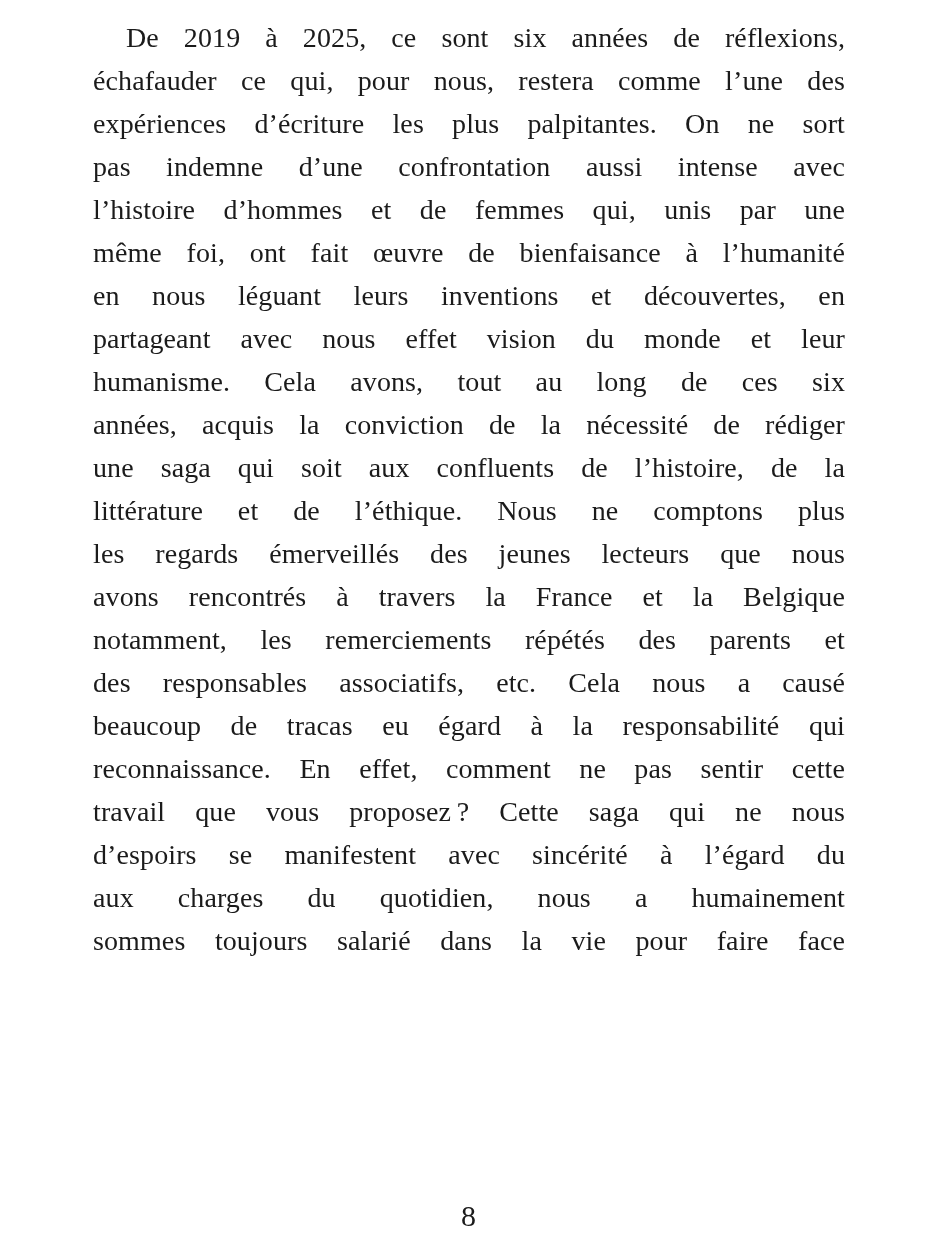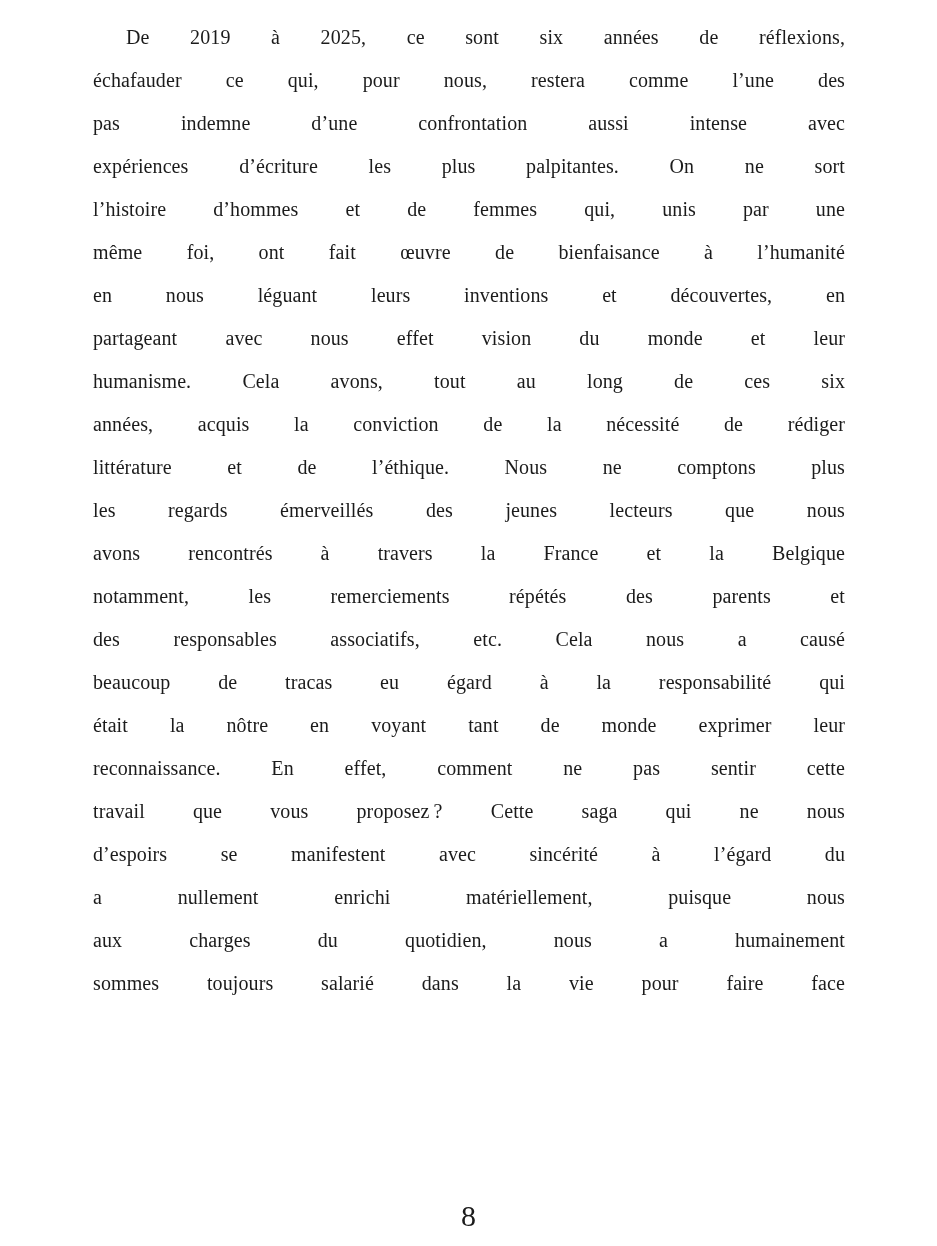--- a/index.html
+++ b/index.html
@@ -20,21 +20,21 @@
     inset: 0;
     background: #ffffff;
   }
   .text-block {
     position: absolute;
     left: 93px;
     top: 16px;
     width: 752px;
   }
   .line {
-    font-size: 20px;
+    font-size: 28px;
     line-height: 43px;
     text-align: justify;
     text-align-last: justify;
     white-space: normal;
     letter-spacing: 0.1px;
   }
   .line.indent {
     text-indent: 33px;
   }
   .page-number {
@@ -48,36 +48,35 @@
     color: #1b1b1b;
   }
 </style>
 </head>
 <body>
 
 <div class="page">
   <div class="text-block">
       <div class="line indent">De 2019 à 2025, ce sont six années de réflexions,</div>
       <div class="line">échafauder ce qui, pour nous, restera comme l’une des</div>
+      <div class="line">expériences d’écriture les plus palpitantes. On ne sort</div>
       <div class="line">pas indemne d’une confrontation aussi intense avec</div>
-      <div class="line">expériences d’écriture les plus palpitantes. On ne sort</div>
       <div class="line">l’histoire d’hommes et de femmes qui, unis par une</div>
       <div class="line">même foi, ont fait œuvre de bienfaisance à l’humanité</div>
       <div class="line">en nous léguant leurs inventions et découvertes, en</div>
       <div class="line">partageant avec nous effet vision du monde et leur</div>
       <div class="line">humanisme. Cela avons, tout au long de ces six</div>
       <div class="line">années, acquis la conviction de la nécessité de rédiger</div>
+      <div class="line">une saga qui soit aux confluents de l’histoire, de la</div>
       <div class="line">littérature et de l’éthique. Nous ne comptons plus</div>
       <div class="line">les regards émerveillés des jeunes lecteurs que nous</div>
       <div class="line">avons rencontrés à travers la France et la Belgique</div>
       <div class="line">notamment, les remerciements répétés des parents et</div>
       <div class="line">des responsables associatifs, etc. Cela nous a causé</div>
       <div class="line">beaucoup de tracas eu égard à la responsabilité qui</div>
-      <div class="line">était la nôtre en voyant tant de monde exprimer leur</div>
       <div class="line">reconnaissance. En effet, comment ne pas sentir cette</div>
       <div class="line">travail que vous proposez ? Cette saga qui ne nous</div>
       <div class="line">d’espoirs se manifestent avec sincérité à l’égard du</div>
-      <div class="line">a nullement enrichi matériellement, puisque nous</div>
       <div class="line">aux charges du quotidien, nous a humainement</div>
       <div class="line">sommes toujours salarié dans la vie pour faire face</div>
     </div>
   <div class="page-number">8</div>
 </div>
 
 </body></html>

